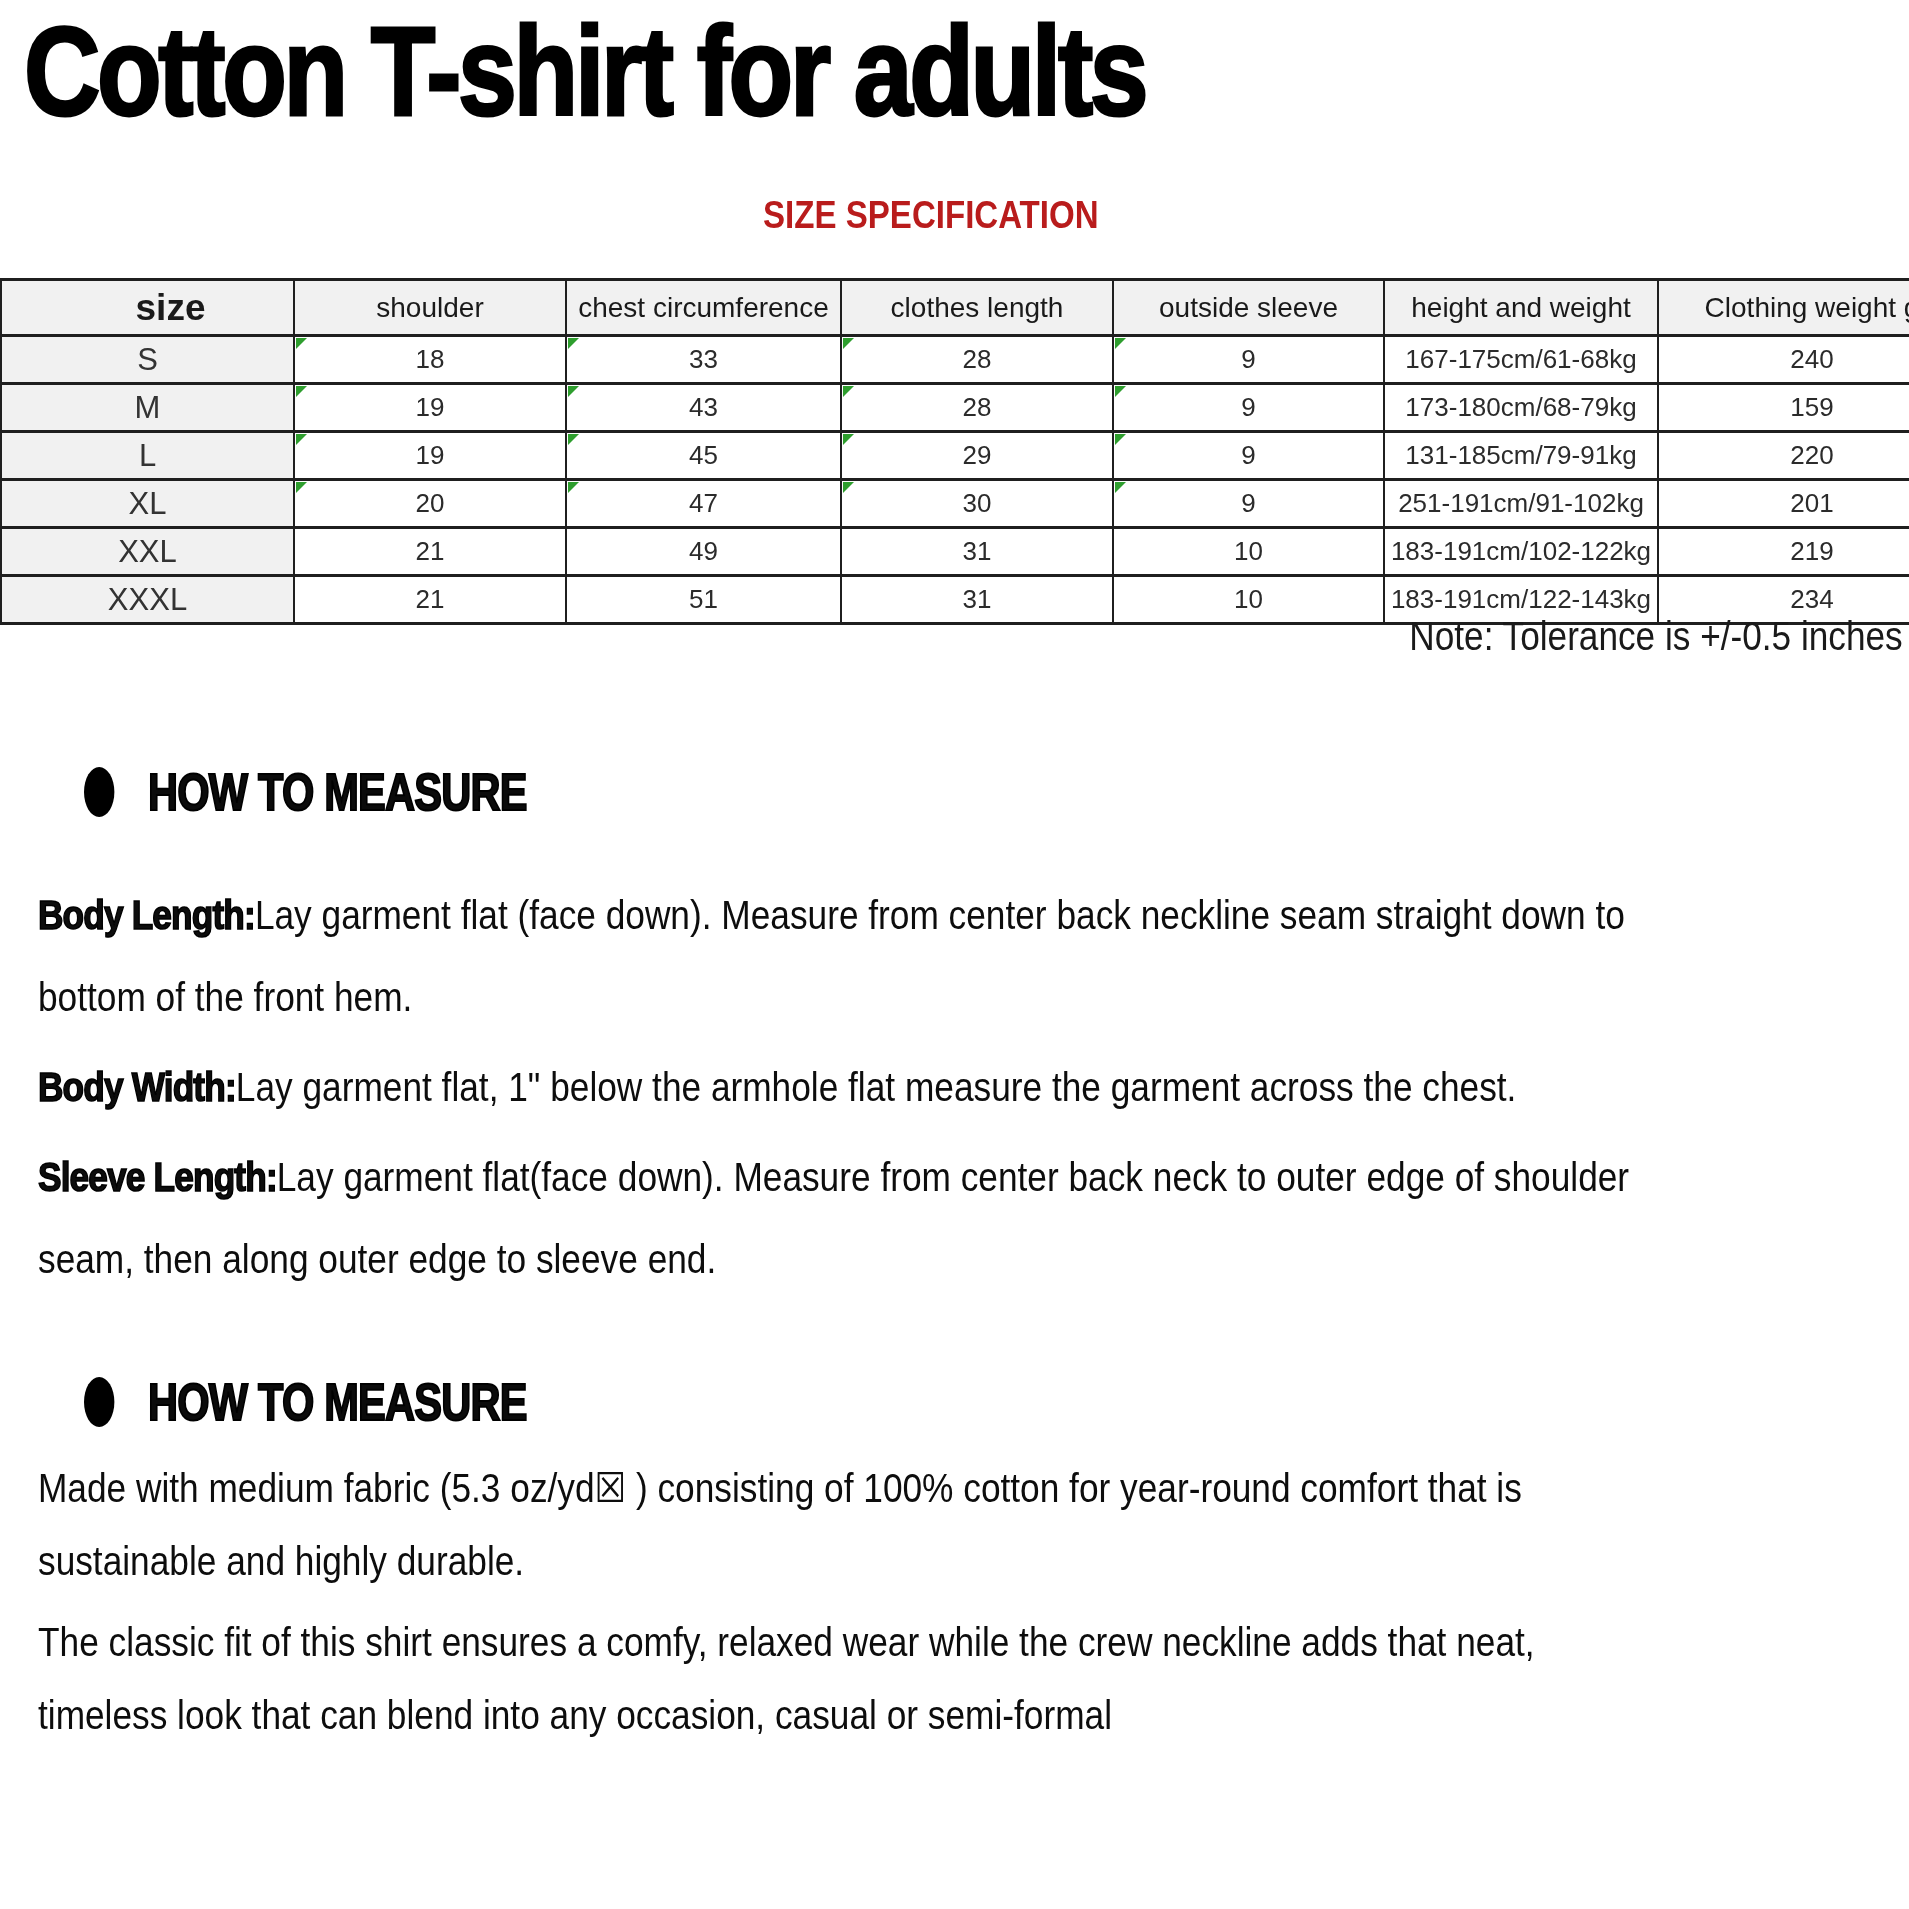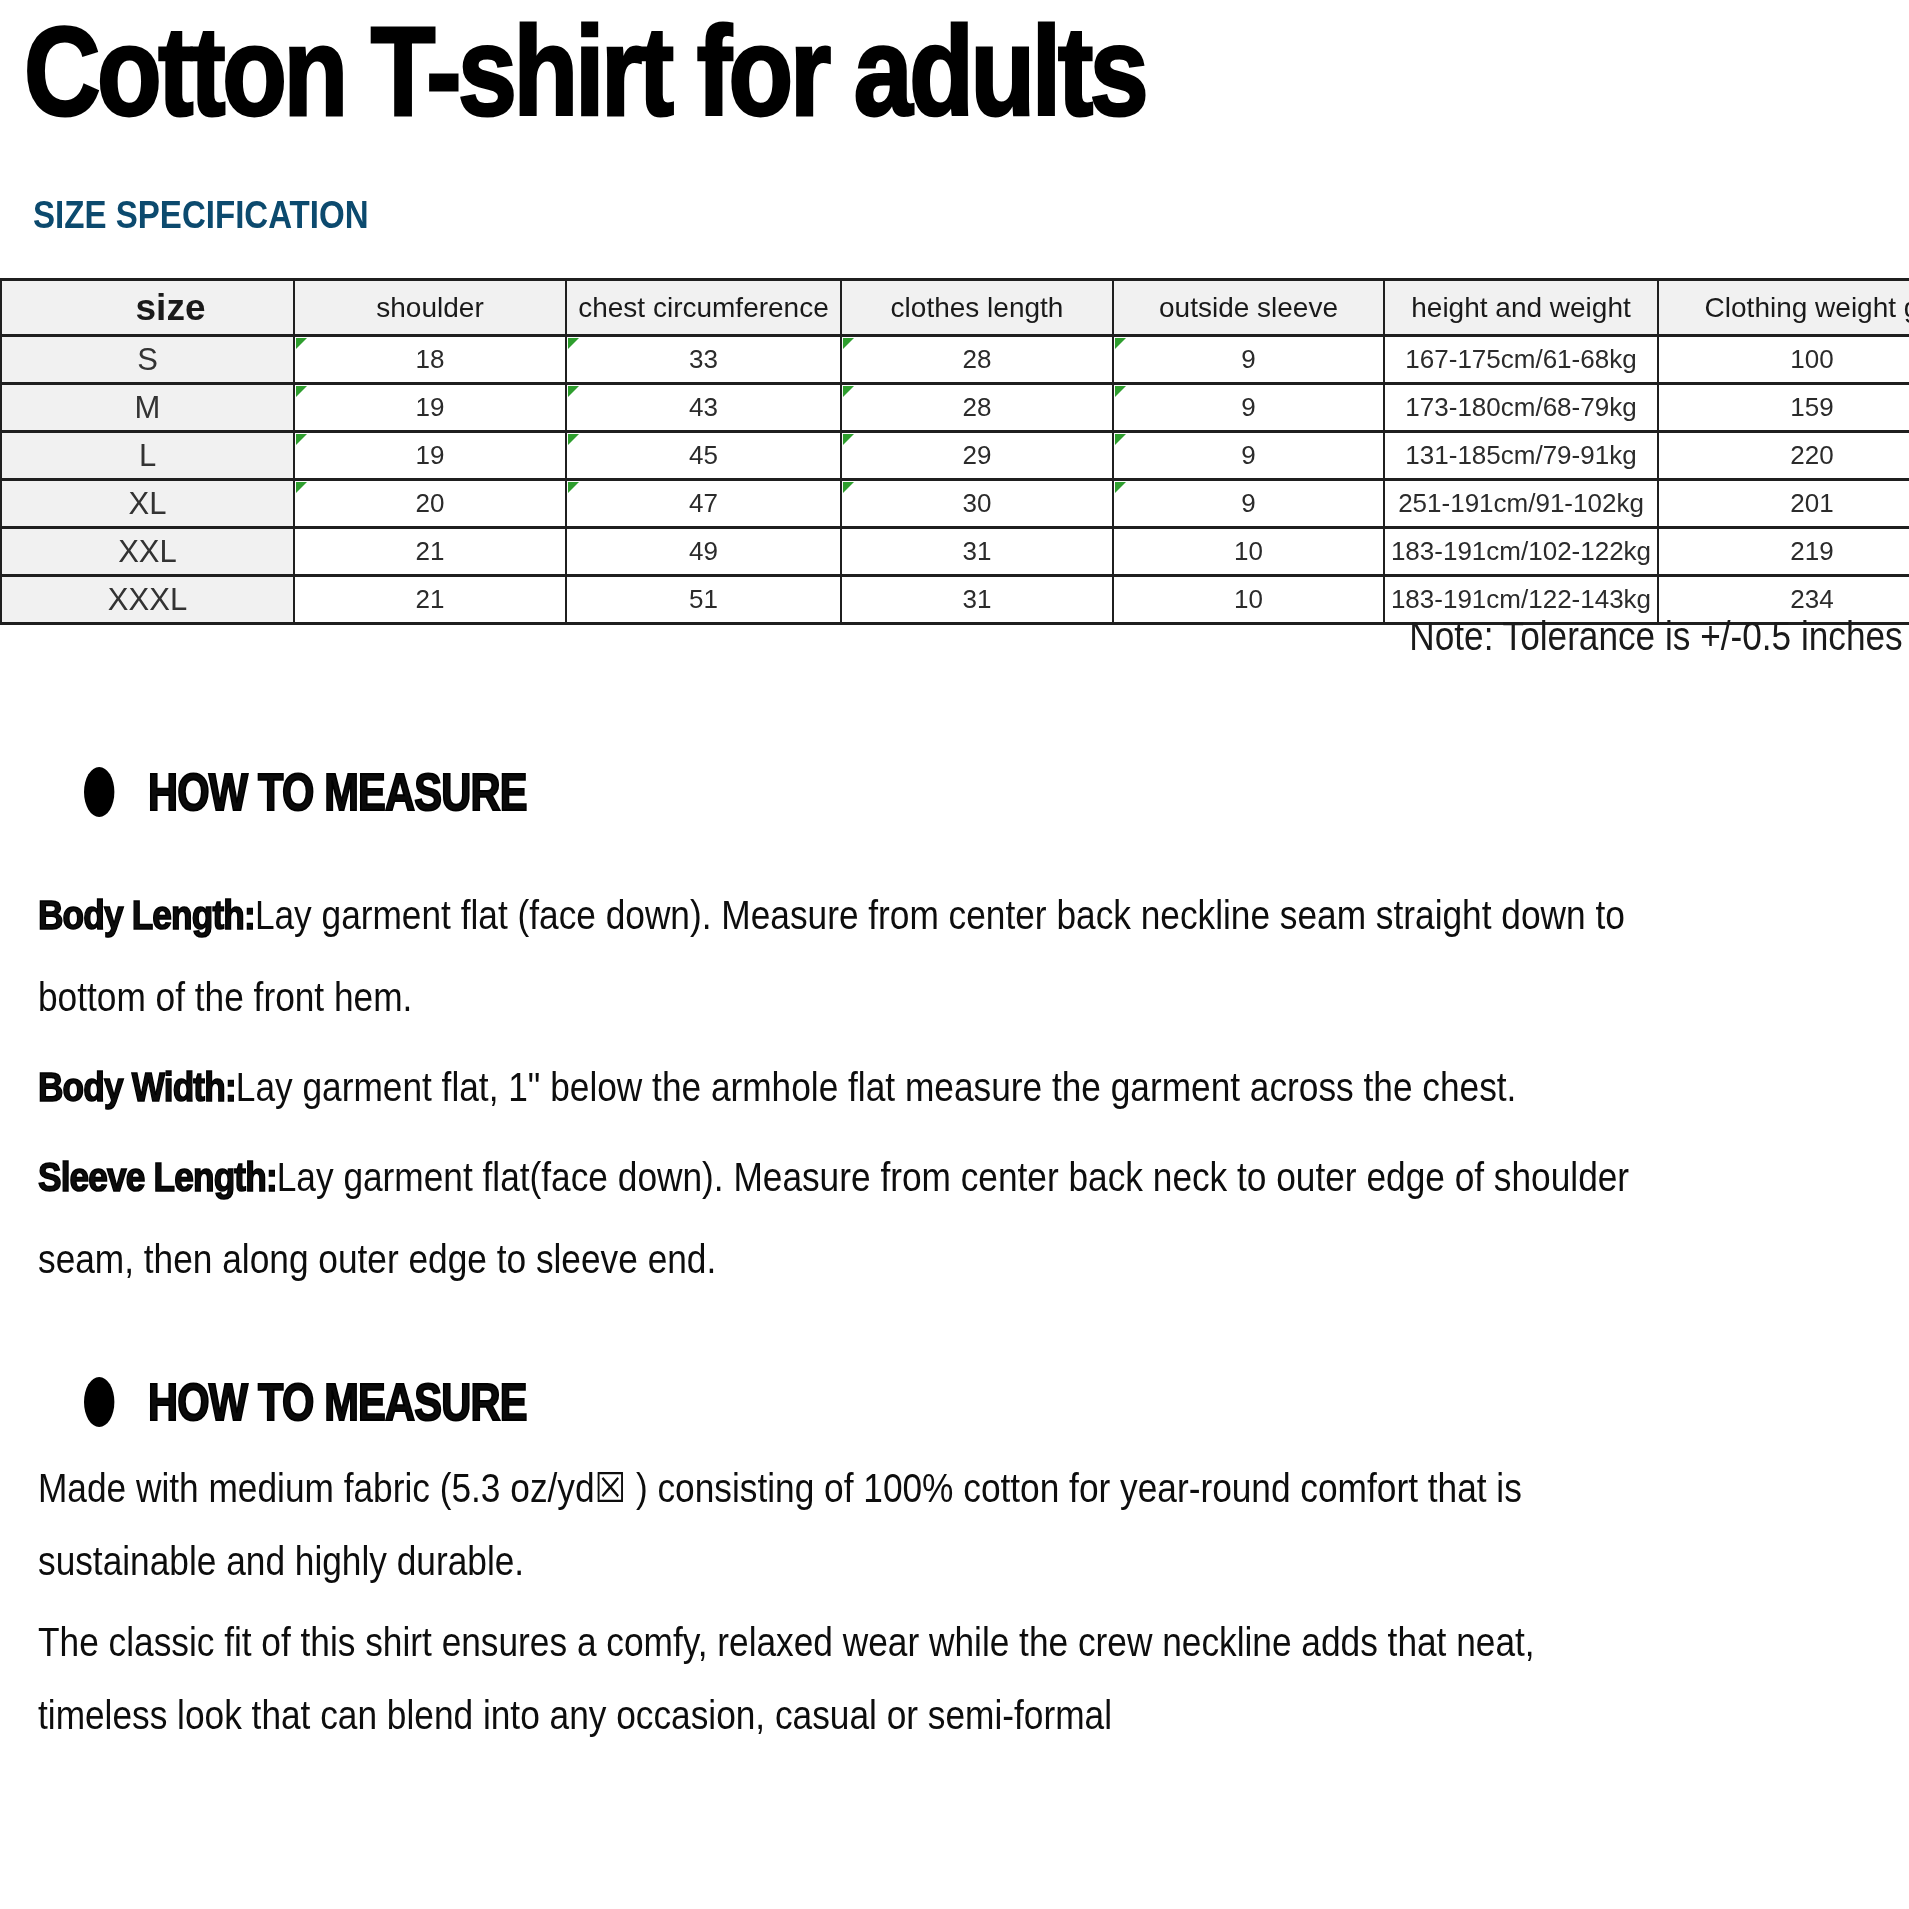--- a/index.html
+++ b/index.html
@@ -9,22 +9,22 @@
   
   .title{
     position:absolute;left:24px;top:6px;
     font-size:126px;font-weight:bold;line-height:132px;
     letter-spacing:-4px;color:#000;
     -webkit-text-stroke:3px #000;
     transform:scaleX(.84);transform-origin:0 0;
     white-space:nowrap;
   }
   .subtitle{
-    position:absolute;left:8px;top:194px;width:1830px;
-    font-size:38px;font-weight:bold;color:#0c4a6e;
+    position:absolute;left:16px;top:194px;width:1830px;text-align:center;
+    font-size:38px;font-weight:bold;color:#b91c1c;
   }
   .subtitle span{display:inline-block;transform:scaleX(.87);transform-origin:50% 50%;white-space:nowrap;}
 
   
   .table-wrap{position:absolute;left:0;top:278px;}
   table.size-table{border-collapse:collapse;table-layout:fixed;width:1965px;background:#fff;}
   .size-table th,.size-table td{
     border-left:2px solid #1f1f1f;border-right:2px solid #1f1f1f;
     border-top:3px solid #1f1f1f;border-bottom:3px solid #1f1f1f;
     padding:0;text-align:center;vertical-align:middle;
@@ -108,21 +108,21 @@
         </tr>
     </thead>
     <tbody>
         <tr>
           <td class="cell-size">S</td>
           <td><span class="corner-mark" style="border-top-color: rgb(46, 158, 46);"></span><span>18</span></td>
           <td><span class="corner-mark" style="border-top-color: rgb(46, 158, 46);"></span><span>33</span></td>
           <td><span class="corner-mark" style="border-top-color: rgb(46, 158, 46);"></span><span>28</span></td>
           <td><span class="corner-mark" style="border-top-color: rgb(46, 158, 46);"></span><span>9</span></td>
           <td class="col-hw"><span>167-175cm/61-68kg</span></td>
-          <td><span>100</span></td>
+          <td><span>240</span></td>
         </tr>
         <tr>
           <td class="cell-size">M</td>
           <td><span class="corner-mark" style="border-top-color: rgb(46, 158, 46);"></span><span>19</span></td>
           <td><span class="corner-mark" style="border-top-color: rgb(46, 158, 46);"></span><span>43</span></td>
           <td><span class="corner-mark" style="border-top-color: rgb(46, 158, 46);"></span><span>28</span></td>
           <td><span class="corner-mark" style="border-top-color: rgb(46, 158, 46);"></span><span>9</span></td>
           <td class="col-hw"><span>173-180cm/68-79kg</span></td>
           <td><span>159</span></td>
         </tr>

